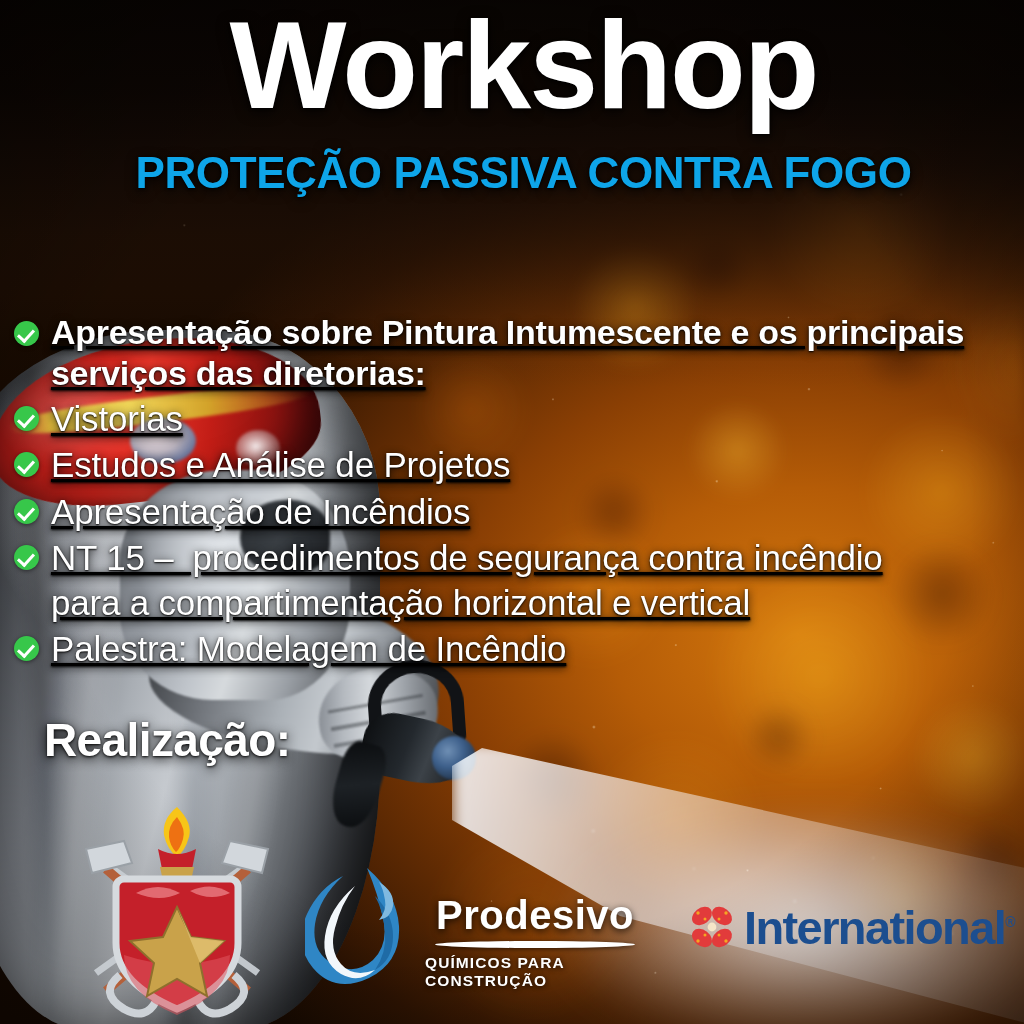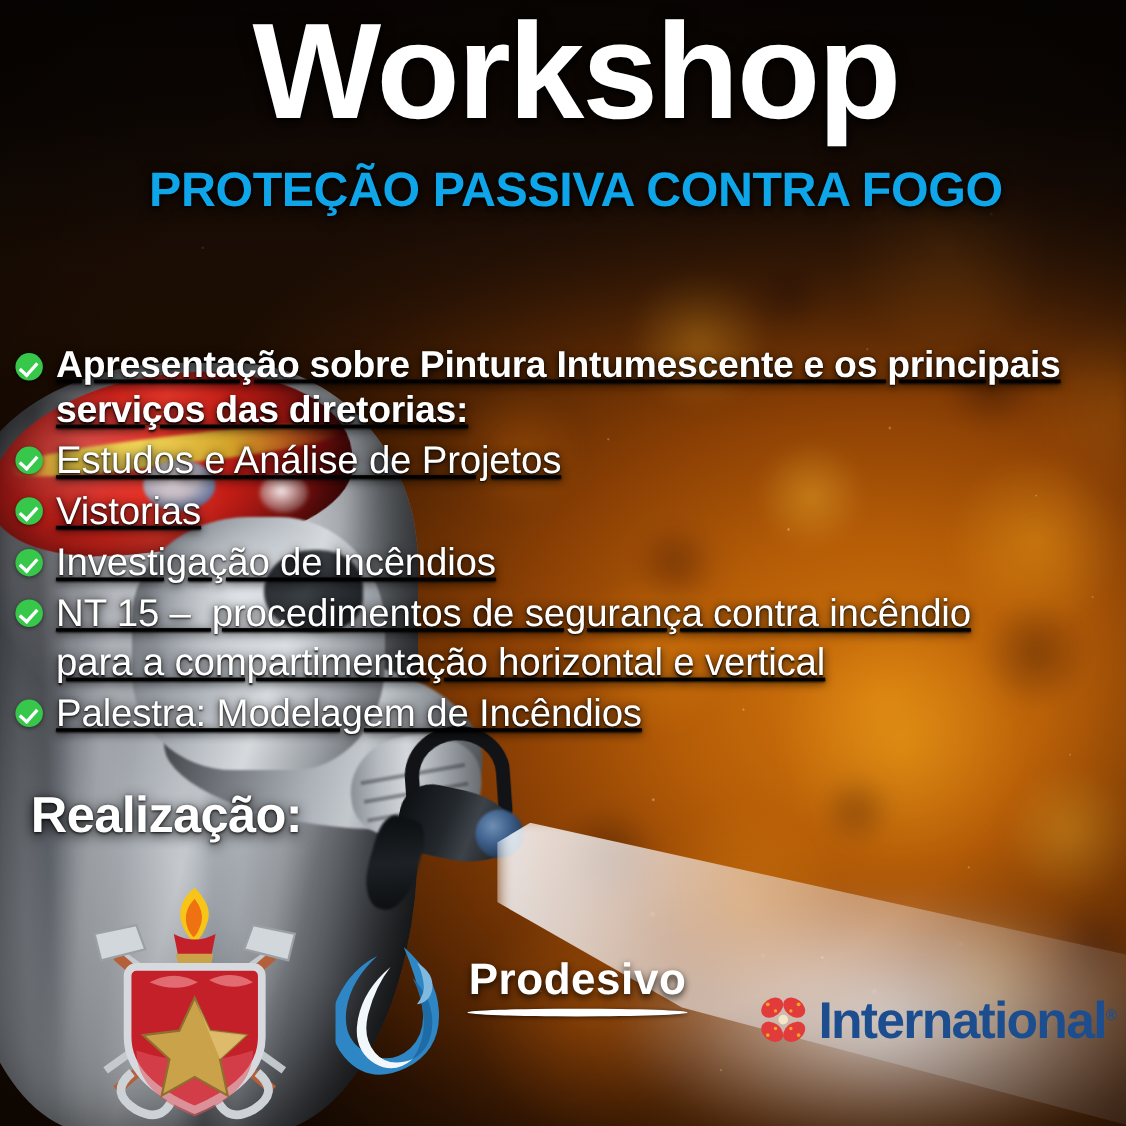--- a/index.html
+++ b/index.html
@@ -331,38 +331,38 @@
   .btext.strong{
     font-weight:700;
     font-size:34px;
     line-height:1.22;
     letter-spacing:-.3px;
   }
 
   
   .realiza{
     position:absolute;
-    left:28px;
+    left:44px;
     top:713px;
     margin:0;
     font-size:46px;
     font-weight:700;
     color:#ffffff;
     letter-spacing:-.6px;
     text-shadow:0 3px 12px rgba(0,0,0,.9), 0 1px 3px rgba(0,0,0,.95);
   }
 
   
   .logo{position:absolute;}
 
   
   .crest{left:62px; top:805px; width:230px; height:219px;}
 
   
-  .prodesivo{left:305px; top:855px; width:340px; height:135px; display:flex; align-items:flex-start; gap:8px;}
+  .prodesivo{left:305px; top:855px; width:340px; height:135px; display:flex; align-items:flex-end; gap:8px;}
   .prod-mark{flex:0 0 auto;width:112px;height:128px;}
   .prod-words{display:flex;flex-direction:column;align-items:center;padding-top:14px;}
   .prod-name{
     font-size:40px;font-weight:700;color:#ffffff;letter-spacing:.5px;
     text-shadow:0 2px 7px rgba(0,0,0,.8);
   }
   .prod-rule{
     width:200px;height:7px;margin:3px 0 6px 0;
     background:#ffffff;
     border-radius:50%;
@@ -421,42 +421,42 @@
   <ul class="bullets">
 
     <li class="bullet">
       <span class="check"></span>
       <span class="btext strong">Apresentação sobre Pintura Intumescente e os principais
 serviços das diretorias:</span>
     </li>
 
     <li class="bullet">
       <span class="check"></span>
+      <span class="btext">Vistorias</span>
+    </li>
+
+    <li class="bullet">
+      <span class="check"></span>
       <span class="btext">Estudos e Análise de Projetos</span>
     </li>
 
     <li class="bullet">
       <span class="check"></span>
-      <span class="btext">Vistorias</span>
-    </li>
-
-    <li class="bullet">
-      <span class="check"></span>
-      <span class="btext">Investigação de Incêndios</span>
+      <span class="btext">Apresentação de Incêndios</span>
     </li>
 
     <li class="bullet">
       <span class="check"></span>
       <span class="btext">NT 15 –  procedimentos de segurança contra incêndio
 para a compartimentação horizontal e vertical</span>
     </li>
 
     <li class="bullet">
       <span class="check"></span>
-      <span class="btext">Palestra: Modelagem de Incêndios</span>
+      <span class="btext">Palestra: Modelagem de Incêndio</span>
     </li>
 
   </ul>
 
   <p class="realiza">Realização:</p>
 
   <div class="logo crest">
     <svg viewBox="0 0 230 219" width="230" height="219" aria-hidden="true">
 
       <g stroke="#c8cdd2" stroke-width="7" fill="none" opacity=".95">
@@ -496,20 +496,21 @@
                  q-24 22 -28 48 q-4 28 18 40 q22 12 40 -4 q16 -16 10 -42 q-5 -24 -16 -50 Z" fill="#2f86c5"></path>
         <path d="M50 24 q-26 22 -30 50 q-4 26 16 38 q18 10 34 -4 q-22 8 -34 -6 q-12 -14 -6 -36
                  q6 -24 20 -42 Z" fill="#f2f7fb"></path>
         <path d="M70 34 q18 18 18 40 q0 24 -18 34 q12 -18 10 -38 q-2 -22 -10 -36 Z" fill="#1f6ba6"></path>
         <path d="M74 20 q16 10 14 24 q-2 12 -14 14 q8 -10 6 -20 q-2 -12 -6 -18 Z" fill="#7fb9e0"></path>
       </svg>
     </div>
     <div class="prod-words">
       <span class="prod-name">Prodesivo</span>
       <span class="prod-rule"></span>
+      <span class="prod-tag">QUÍMICOS PARA CONSTRUÇÃO</span>
     </div>
   </div>
 
   <div class="logo international">
     <div class="intl-mark">
       <svg viewBox="0 0 52 52" width="52" height="52" aria-hidden="true">
         <g fill="#e23b3b">
           <ellipse cx="16" cy="15" rx="11" ry="8" transform="rotate(-38 16 15)"></ellipse>
           <ellipse cx="36" cy="15" rx="11" ry="8" transform="rotate(38 36 15)"></ellipse>
           <ellipse cx="16" cy="37" rx="11" ry="8" transform="rotate(38 16 37)"></ellipse>

